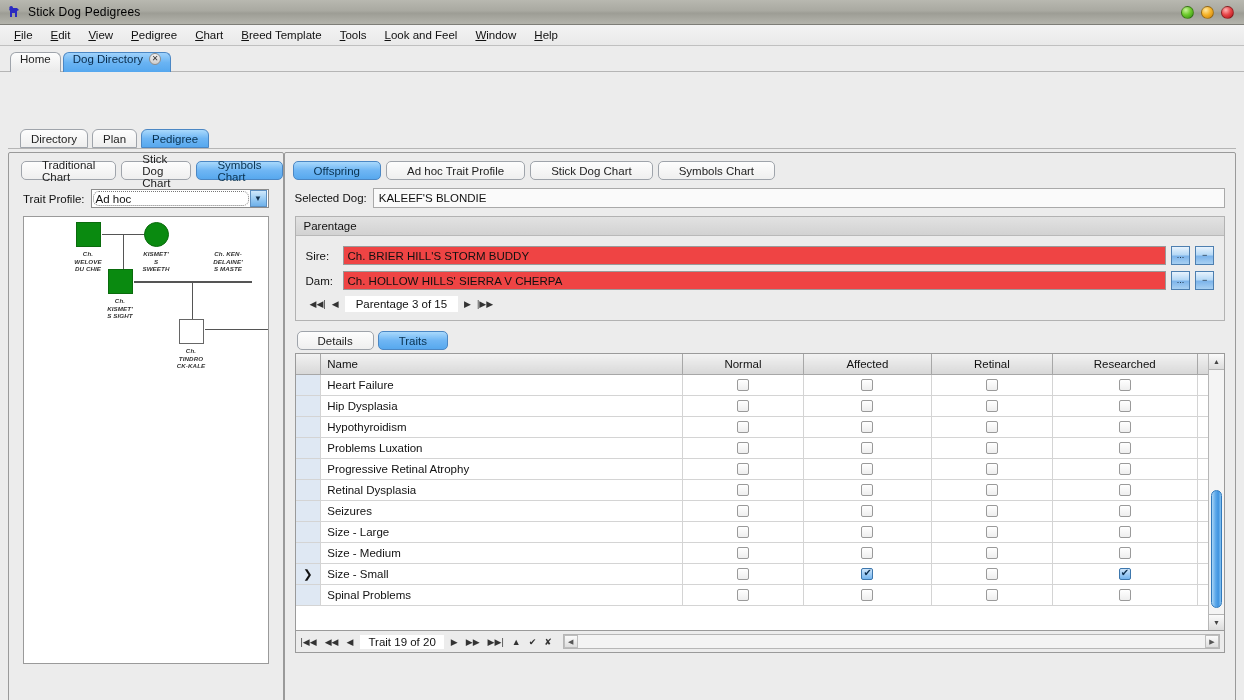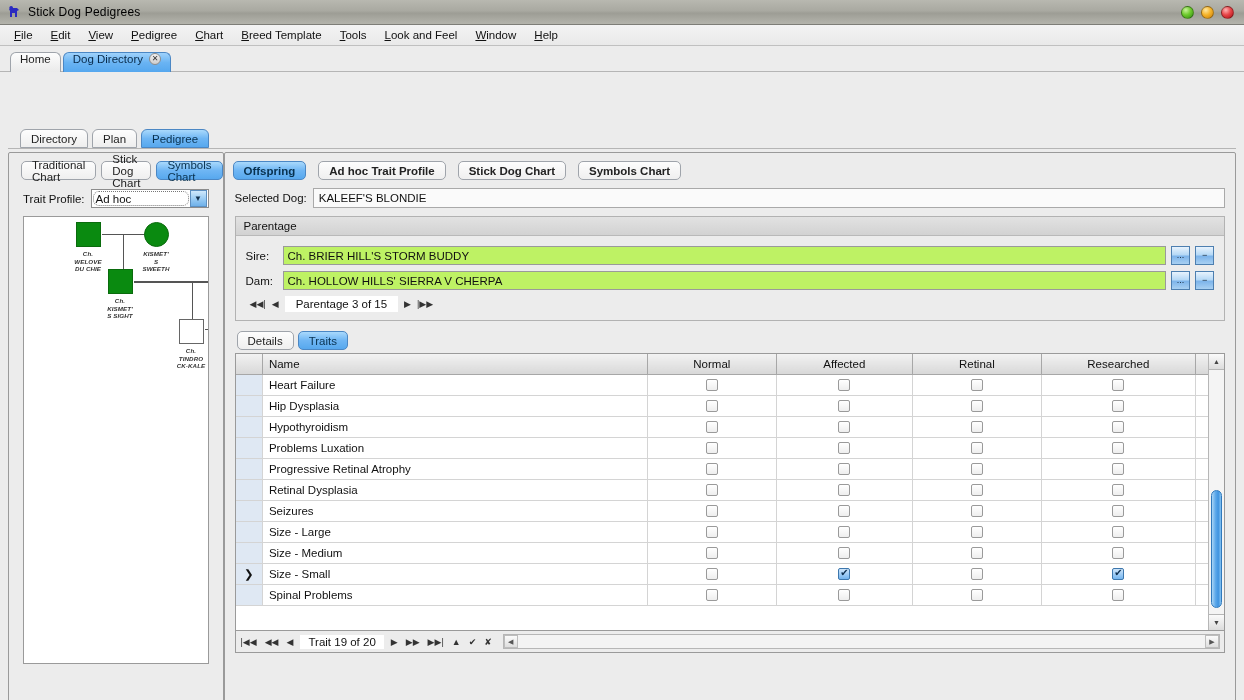--- a/index.html
+++ b/index.html
@@ -117,21 +117,21 @@
   .group-box {
     border: 1px solid #9a9a9a;
     background: #ececec;
     border-radius: 2px;
     position: relative;
     height: 100%;
   }
 
   .chart-tabs { display: flex; gap: 5px; padding: 8px 0 0 12px; }
   .chart-tab {
-    height: 19px; display: flex; align-items: center; padding: 0 10px;
+    height: 19px; display: flex; align-items: center; padding: 0 20px;
     font-size: 11.5px; border: 1px solid #9fa4ab; border-radius: 5px;
     background: linear-gradient(to bottom,#fdfdfd 0%,#efefef 100%); color: #222;
   }
   .chart-tab.active {
     background: linear-gradient(to bottom,#a9d9fc 0%,#6fb6f4 50%,#57a8ee 100%);
     border-color: #4b87c4; color: #08314f;
   }
 
   
   .tp-row { display: flex; align-items: center; gap: 6px; padding: 9px 14px 0 14px; }
@@ -161,21 +161,21 @@
   .ped-sq.empty { background: #fff; border: 1px solid #666; }
   .ped-ci { position: absolute; width: 25px; height: 25px; border-radius: 50%; background: #0a8a10; border: 1px solid #0a6b0d; }
   .ped-lab {
     position: absolute; font-size: 6.2px; font-style: italic; font-weight: bold;
     color: #333; text-align: center; line-height: 7.6px; width: 58px;
     font-family: "Liberation Sans", sans-serif; letter-spacing: .1px;
   }
   .ped-line { position: absolute; background: #555; }
 
   
-  .r-tabs { display: flex; gap: 12px; padding: 8px 0 0 8px; font-weight: bold; }
+  .r-tabs { display: flex; gap: 5px; padding: 8px 0 0 8px; }
   .fld-row { display: flex; align-items: center; gap: 6px; padding: 8px 10px 0 10px; }
   .fld-label { font-size: 11.5px; color: #111; white-space: nowrap; }
   .fld-ro {
     flex: 1 1 auto; height: 20px; background: #fafafa;
     border: 1px solid #a9a9a9; display: flex; align-items: center;
     padding-left: 5px; font-size: 11.5px; color: #111;
   }
 
   .parentage {
     margin: 8px 10px 0 10px;
@@ -183,21 +183,21 @@
   }
   .parentage .hdr {
     background: linear-gradient(to bottom,#e2e2e2,#d2d2d2);
     border-bottom: 1px solid #b9b9b9;
     padding: 3px 8px; font-size: 11.5px; color: #111;
   }
   .parentage .content { padding: 10px 10px 8px 10px; }
   .pr-row { display: flex; align-items: center; gap: 5px; margin-bottom: 6px; }
   .pr-lab { width: 32px; font-size: 11.5px; color: #111; }
   .pr-inp {
-    flex: 1 1 auto; height: 19px; background: #bef264; border: 1px solid #9a9a9a;
+    flex: 1 1 auto; height: 19px; background: #ef4444; border: 1px solid #9a9a9a;
     display: flex; align-items: center; padding-left: 4px; font-size: 11.5px; color: #111;
   }
   .mini-btn {
     width: 19px; height: 19px; flex: 0 0 auto;
     background: linear-gradient(to bottom,#e8f3fd 0%,#b6d9f6 45%,#7db4ea 55%,#a8d0f2 100%);
     border: 1px solid #4d7fb0;
     display: flex; align-items: center; justify-content: center;
     font-size: 9px; color: #123; line-height: 1;
   }
   .nav-row { display: flex; align-items: center; gap: 6px; padding-left: 4px; margin-top: 4px; }

